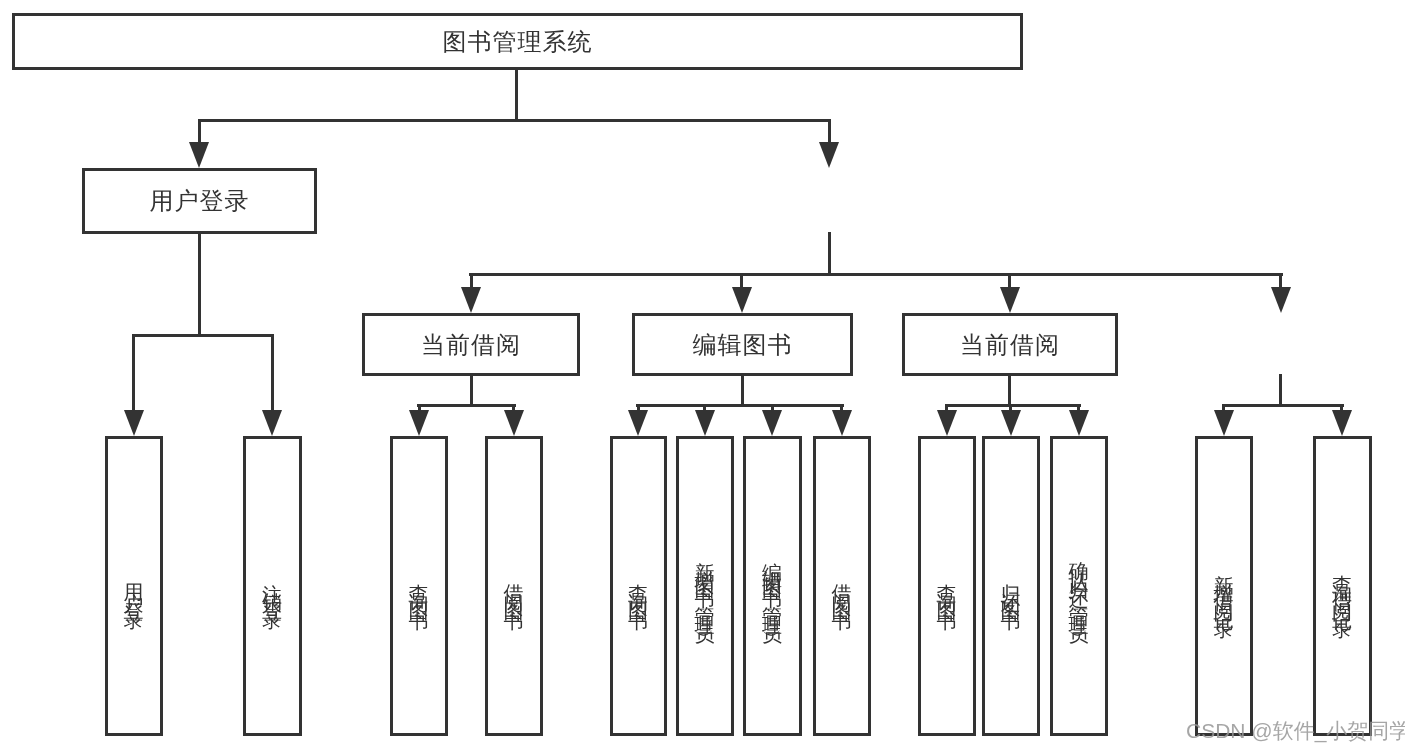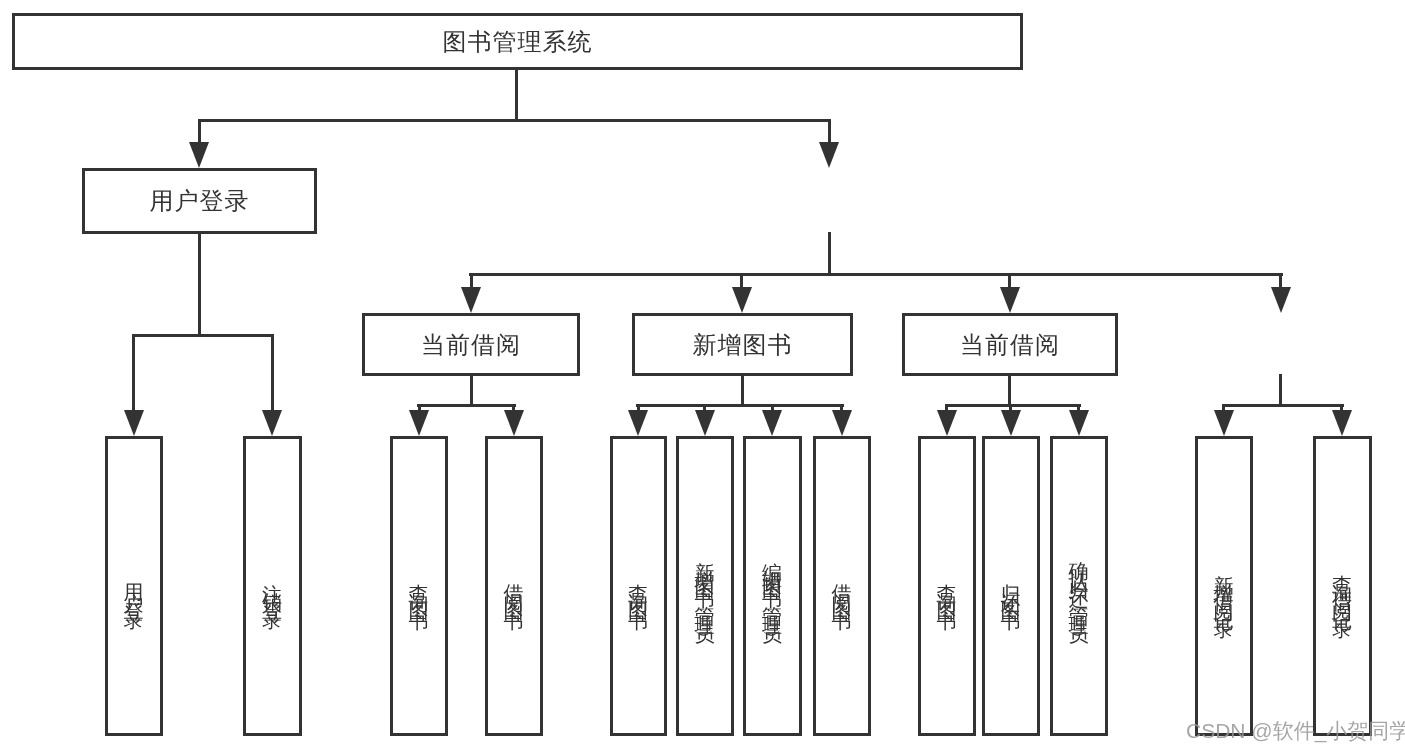--- a/index.html
+++ b/index.html
@@ -98,21 +98,21 @@
   </div>
 
   <div class="node h" style="left:82px;top:168px;width:235px;height:66px;">
     <span>用户登录</span>
   </div>
 
   <div class="node h" style="left:362px;top:313px;width:218px;height:63px;">
     <span>当前借阅</span>
   </div>
   <div class="node h" style="left:632px;top:313px;width:221px;height:63px;">
-    <span>新增图书</span>
+    <span>编辑图书</span>
   </div>
   <div class="node h" style="left:902px;top:313px;width:216px;height:63px;justify-content:center;">
     <span>当前借阅</span>
   </div>
 
   <div class="node v" style="left:105px;top:436px;width:58px;height:300px;">
     <span>用户登录</span>
   </div>
   <div class="node v" style="left:243px;top:436px;width:59px;height:300px;">
     <span>注销登录</span>

